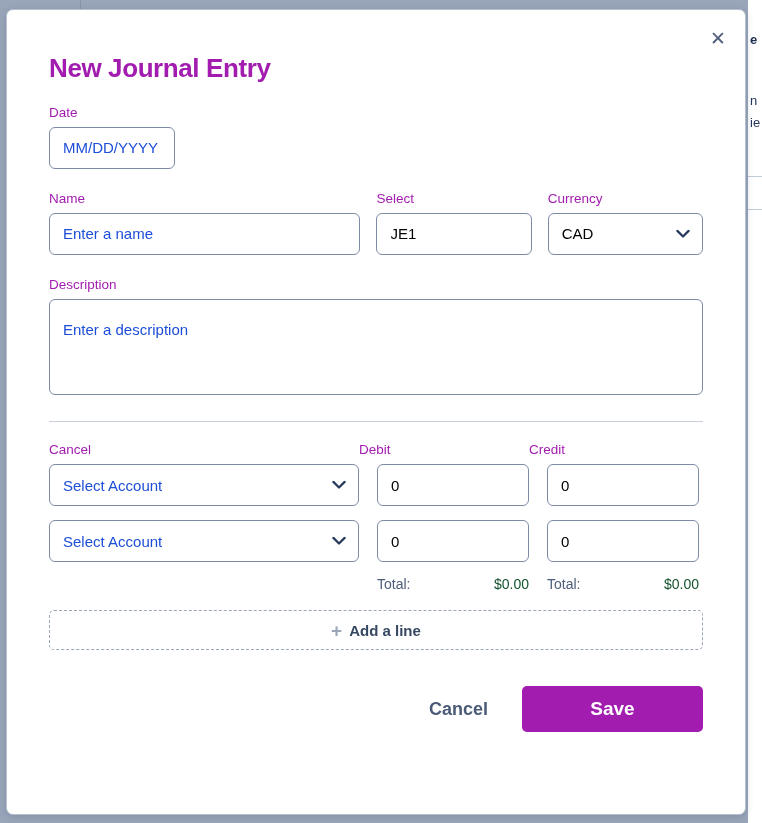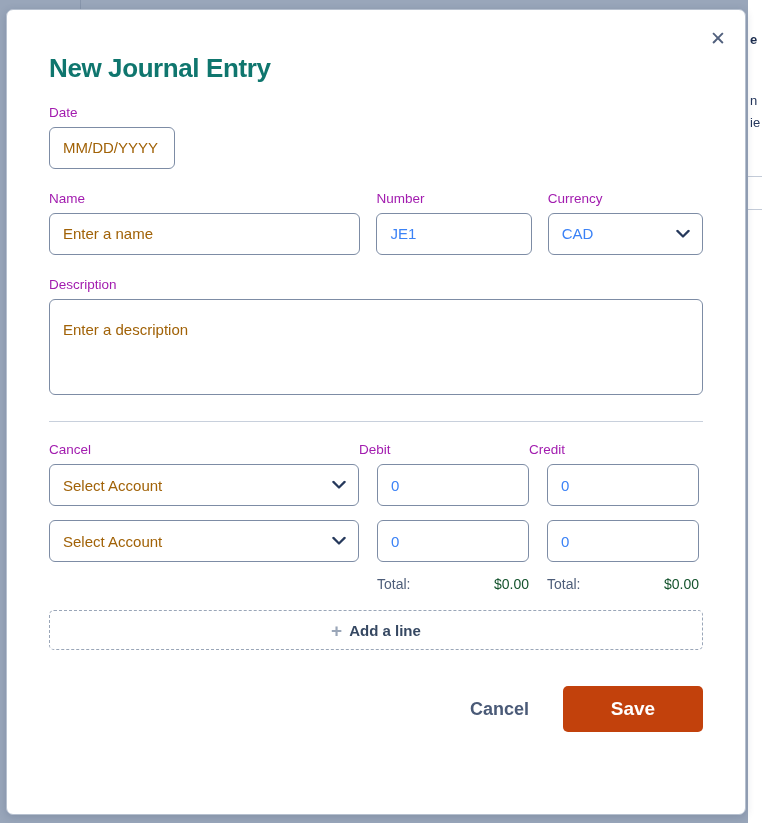--- a/index.html
+++ b/index.html
@@ -88,21 +88,21 @@
     font-family: "Liberation Sans", sans-serif;
   }
 
   #modal-body {
     padding: 44px 42px 0 42px;
   }
 
   #modal-title {
     font-size: 26px;
     font-weight: bold;
-    color: #0f766e;
+    color: #a21caf;
     letter-spacing: -0.4px;
     margin: 0 0 22px 0;
     line-height: 1.1;
   }
 
   .field-label {
     font-size: 13.5px;
     color: #a21caf;
     margin-bottom: 6px;
     display: block;
@@ -111,25 +111,25 @@
 
   .input-box {
     border: 1.6px solid #7d8ca5;
     border-radius: 6px;
     background: #fff;
     height: 42px;
     display: flex;
     align-items: center;
     padding: 0 13px;
     font-size: 15px;
-    color: #3b82f6;
+    color: #000000;
     width: 100%;
     font-family: "Liberation Sans", sans-serif;
   }
-  .input-box.placeholder { color: #a16207; }
+  .input-box.placeholder { color: #1d4ed8; }
 
   #date-row { margin-bottom: 22px; }
   #date-field { width: 126px; }
 
   #name-number-row {
     display: flex;
     gap: 16px;
     margin-bottom: 22px;
   }
   #name-group { width: 317px; }
@@ -232,27 +232,27 @@
     background: none;
     border: none;
     font-size: 18px;
     font-weight: bold;
     color: #4a5a77;
     cursor: pointer;
     padding: 10px 16px;
     font-family: "Liberation Sans", sans-serif;
   }
   #save-button {
-    background: #c2410c;
+    background: #a21caf;
     border: none;
     border-radius: 5px;
     color: #ffffff;
     font-size: 19px;
     font-weight: bold;
-    width: 140px;
+    width: 181px;
     height: 46px;
     cursor: pointer;
     font-family: "Liberation Sans", sans-serif;
   }
 </style>
 </head>
 <body>
 
 <div id="backdrop-page">
   <div id="backdrop-divider"></div>
@@ -279,21 +279,21 @@
     </div>
 
     <div id="name-number-row">
 
       <div id="name-group">
         <label class="field-label">Name</label>
         <div class="input-box placeholder">Enter a name</div>
       </div>
 
       <div id="number-group">
-        <label class="field-label">Number</label>
+        <label class="field-label">Select</label>
         <div class="input-box">JE1</div>
       </div>
 
       <div id="currency-group">
         <label class="field-label">Currency</label>
         <div class="input-box select-box">
           <span>CAD</span>
           <svg class="chev" viewBox="0 0 14 9">
             <path d="M1.4 1.4 L7 7 L12.6 1.4" fill="none" stroke="#26395c" stroke-width="2.2" stroke-linecap="round" stroke-linejoin="round"></path>
           </svg>

